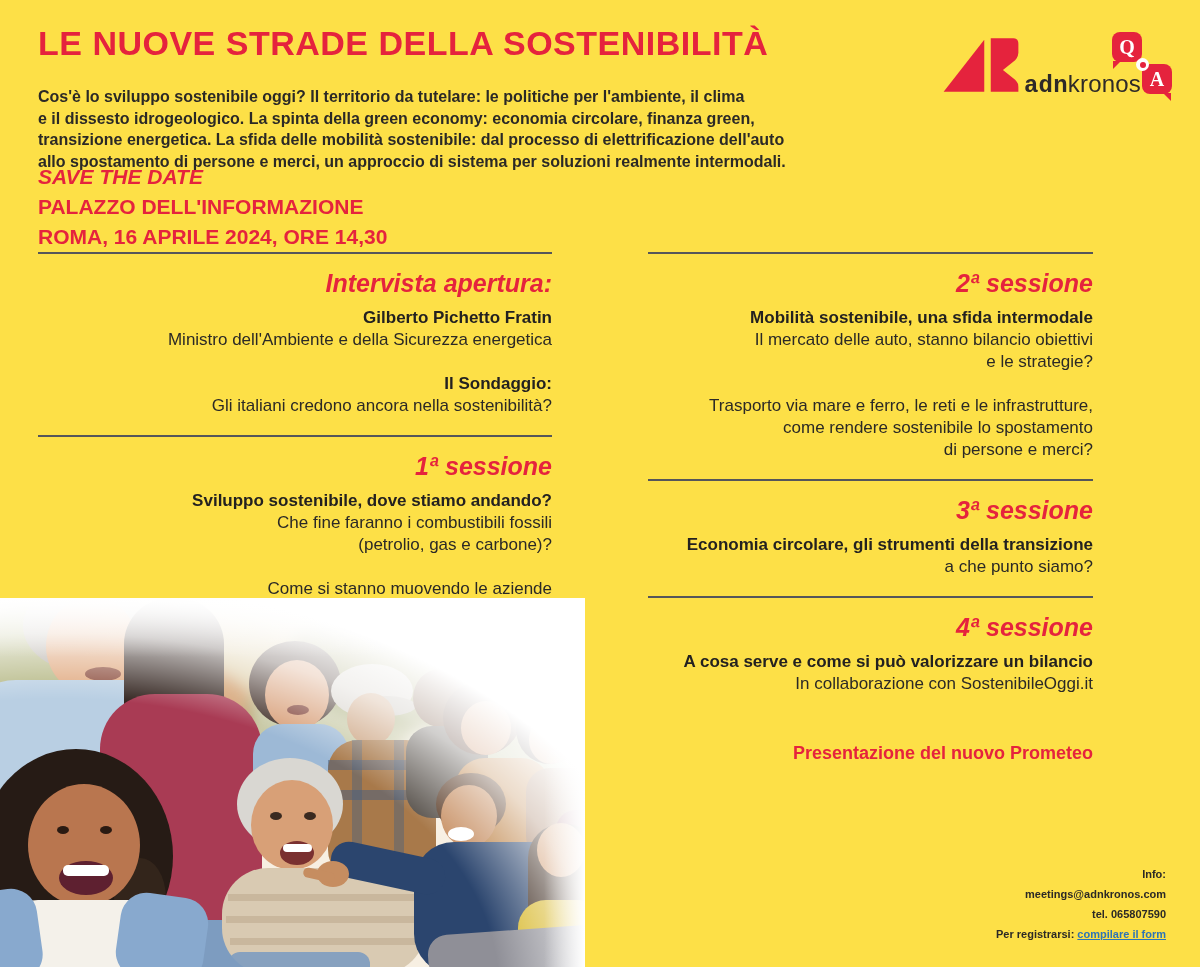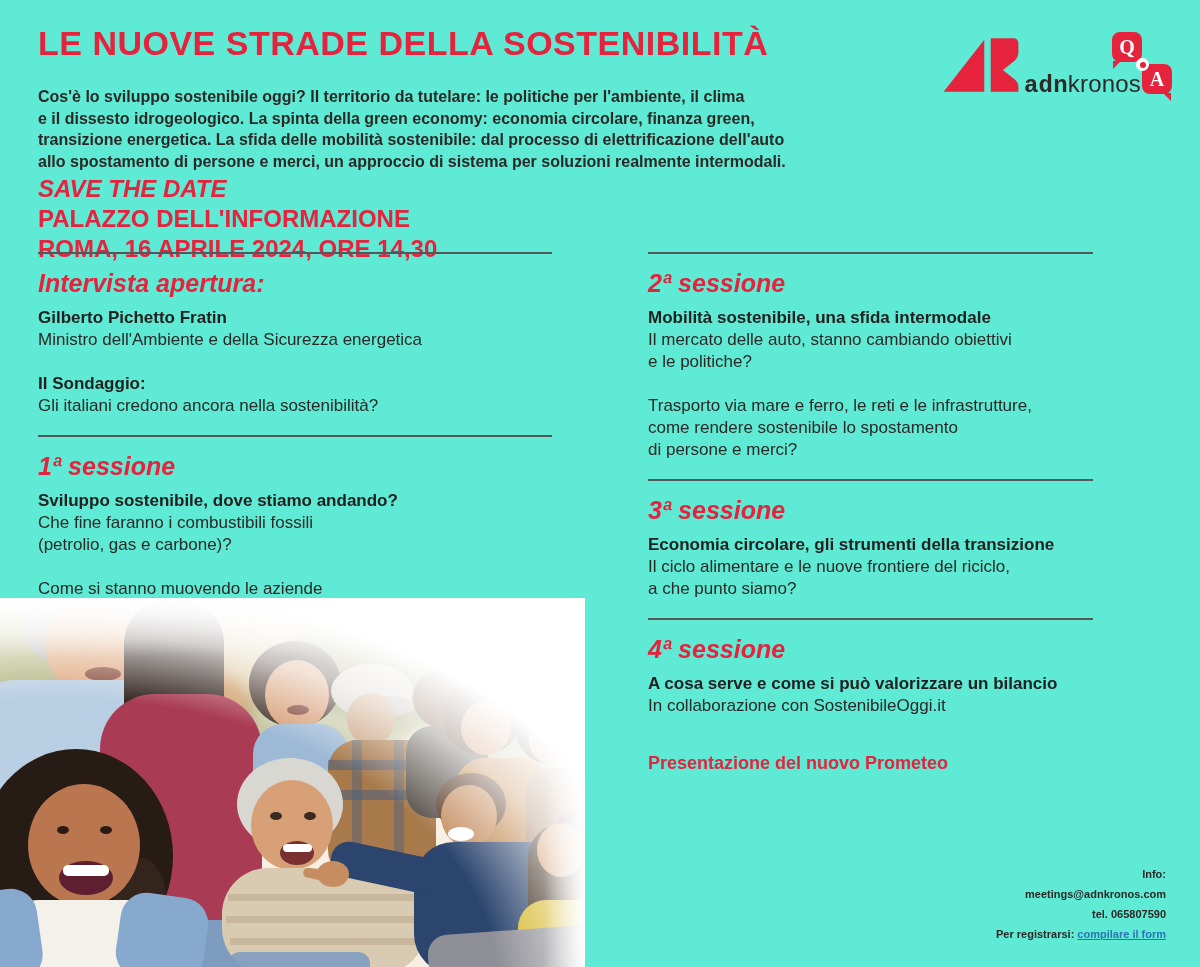--- a/index.html
+++ b/index.html
@@ -1,18 +1,18 @@
 <!DOCTYPE html>
 <html><head>
 <meta charset="utf-8">
 <style>
   * { margin:0; padding:0; box-sizing:border-box; }
   html,body { background:#ffffff; }
   .page {
-    position:relative; width:1200px; height:967px; background:#5eead4;
+    position:relative; width:1200px; height:967px; background:#fde047;
     font-family:"Liberation Sans", sans-serif; color:#2b2926; overflow:hidden;padding-left:33px;
   }
   
   .title {
     position:absolute; left:38px; top:24px; width:880px;
     font-size:34px; font-weight:800; letter-spacing:.5px; color:#e5233d;
     font-family:"Liberation Sans", sans-serif;
   }
   .intro { position:absolute; left:38px; top:86px; width:860px;
     font-size:16px; line-height:21.5px; font-weight:700; color:#2b2926; }
@@ -32,34 +32,34 @@
   .qa-q::after { content:""; position:absolute; left:1px; bottom:-7px;
     border-top:8px solid #e5233d; border-right:8px solid transparent; }
   .qa-a { right:2px; bottom:4px; }
   .qa-a::after { content:""; position:absolute; right:1px; bottom:-7px;
     border-top:8px solid #e5233d; border-left:8px solid transparent; }
   .qa-dot { position:absolute; left:26px; top:26px; width:13px; height:13px; background:#fff;
     border-radius:50%; z-index:2; }
   .qa-dot::after { content:""; position:absolute; left:3.5px; top:3.5px; width:6px; height:6px;
     background:#e5233d; border-radius:50%; }
   
-  .std { position:absolute; left:38px; top:162px; font-size:24px; line-height:30px;
-    font-weight:800; color:#e5233d;margin-top:12px; }
+  .std { position:absolute; left:38px; top:162px; font-size:21px; line-height:30px;
+    font-weight:800; color:#e5233d; }
   .std-line1 { font-style:italic; }
   
-  .col { position:absolute; top:252px; }
+  .col { position:absolute; top:252px;text-align:right; }
   .col-left  { left:38px;  width:514px; }
   .col-right { left:648px; width:445px; }
   .rule { height:2px; background:#55565a; border:0; }
   .rule-mt { margin-top:18px; }
   .sec-head { margin:15px 0 9px 0; font-size:25px; font-weight:800; font-style:italic; color:#e5233d; }
   .sub { font-size:17px; font-weight:700; line-height:22px; color:#232120; }
   .line { font-size:17px; font-weight:400; line-height:22px; color:#2b2926; }
   .gap { height:22px; }
-  .present { margin-top:36px; font-size:18px; font-weight:800; color:#e5233d; }
+  .present { margin-top:48px; font-size:18px; font-weight:800; color:#e5233d; }
   
   .info { position:absolute; right:34px; top:864px; text-align:right;
     font-size:11px; font-weight:700; line-height:20px; color:#2b2926; }
   .info a { color:#2e74b5; text-decoration:underline; font-weight:700;text-align:center; }
   
   .photo { position:absolute; left:0; top:598px; width:585px; height:369px; overflow:hidden; }
   .photo svg { display:block; }
   .photo-fade { position:absolute; inset:0; pointer-events:none;
     background:
       linear-gradient(to bottom, #ffffff 0%, rgba(255,255,255,0) 16%),
@@ -115,30 +115,29 @@
     <div class="line">(petrolio, gas e carbone)?</div>
     <div class="gap"></div>
     <div class="line">Come si stanno muovendo le aziende</div>
     <div class="line">per la decarbonizzazione?</div>
   </div>
 
   <div class="col col-right">
     <div class="rule"></div>
     <div class="sec-head">2ª sessione</div>
     <div class="sub">Mobilità sostenibile, una sfida intermodale</div>
-    <div class="line">Il mercato delle auto, stanno cambiando obiettivi</div>
-    <div class="line">e le politiche?</div>
+    <div class="line">Il mercato delle auto, stanno bilancio obiettivi</div>
+    <div class="line">e le strategie?</div>
     <div class="gap"></div>
     <div class="line">Trasporto via mare e ferro, le reti e le infrastrutture,</div>
     <div class="line">come rendere sostenibile lo spostamento</div>
     <div class="line">di persone e merci?</div>
     <div class="rule rule-mt"></div>
     <div class="sec-head">3ª sessione</div>
     <div class="sub">Economia circolare, gli strumenti della transizione</div>
-    <div class="line">Il ciclo alimentare e le nuove frontiere del riciclo,</div>
     <div class="line">a che punto siamo?</div>
     <div class="rule rule-mt"></div>
     <div class="sec-head">4ª sessione</div>
     <div class="sub">A cosa serve e come si può valorizzare un bilancio</div>
     <div class="line">In collaborazione con SostenibileOggi.it</div>
     <div class="present">Presentazione del nuovo Prometeo</div>
   </div>
 
   <div class="photo">
     <svg width="585" height="369" viewBox="0 0 585 369">

